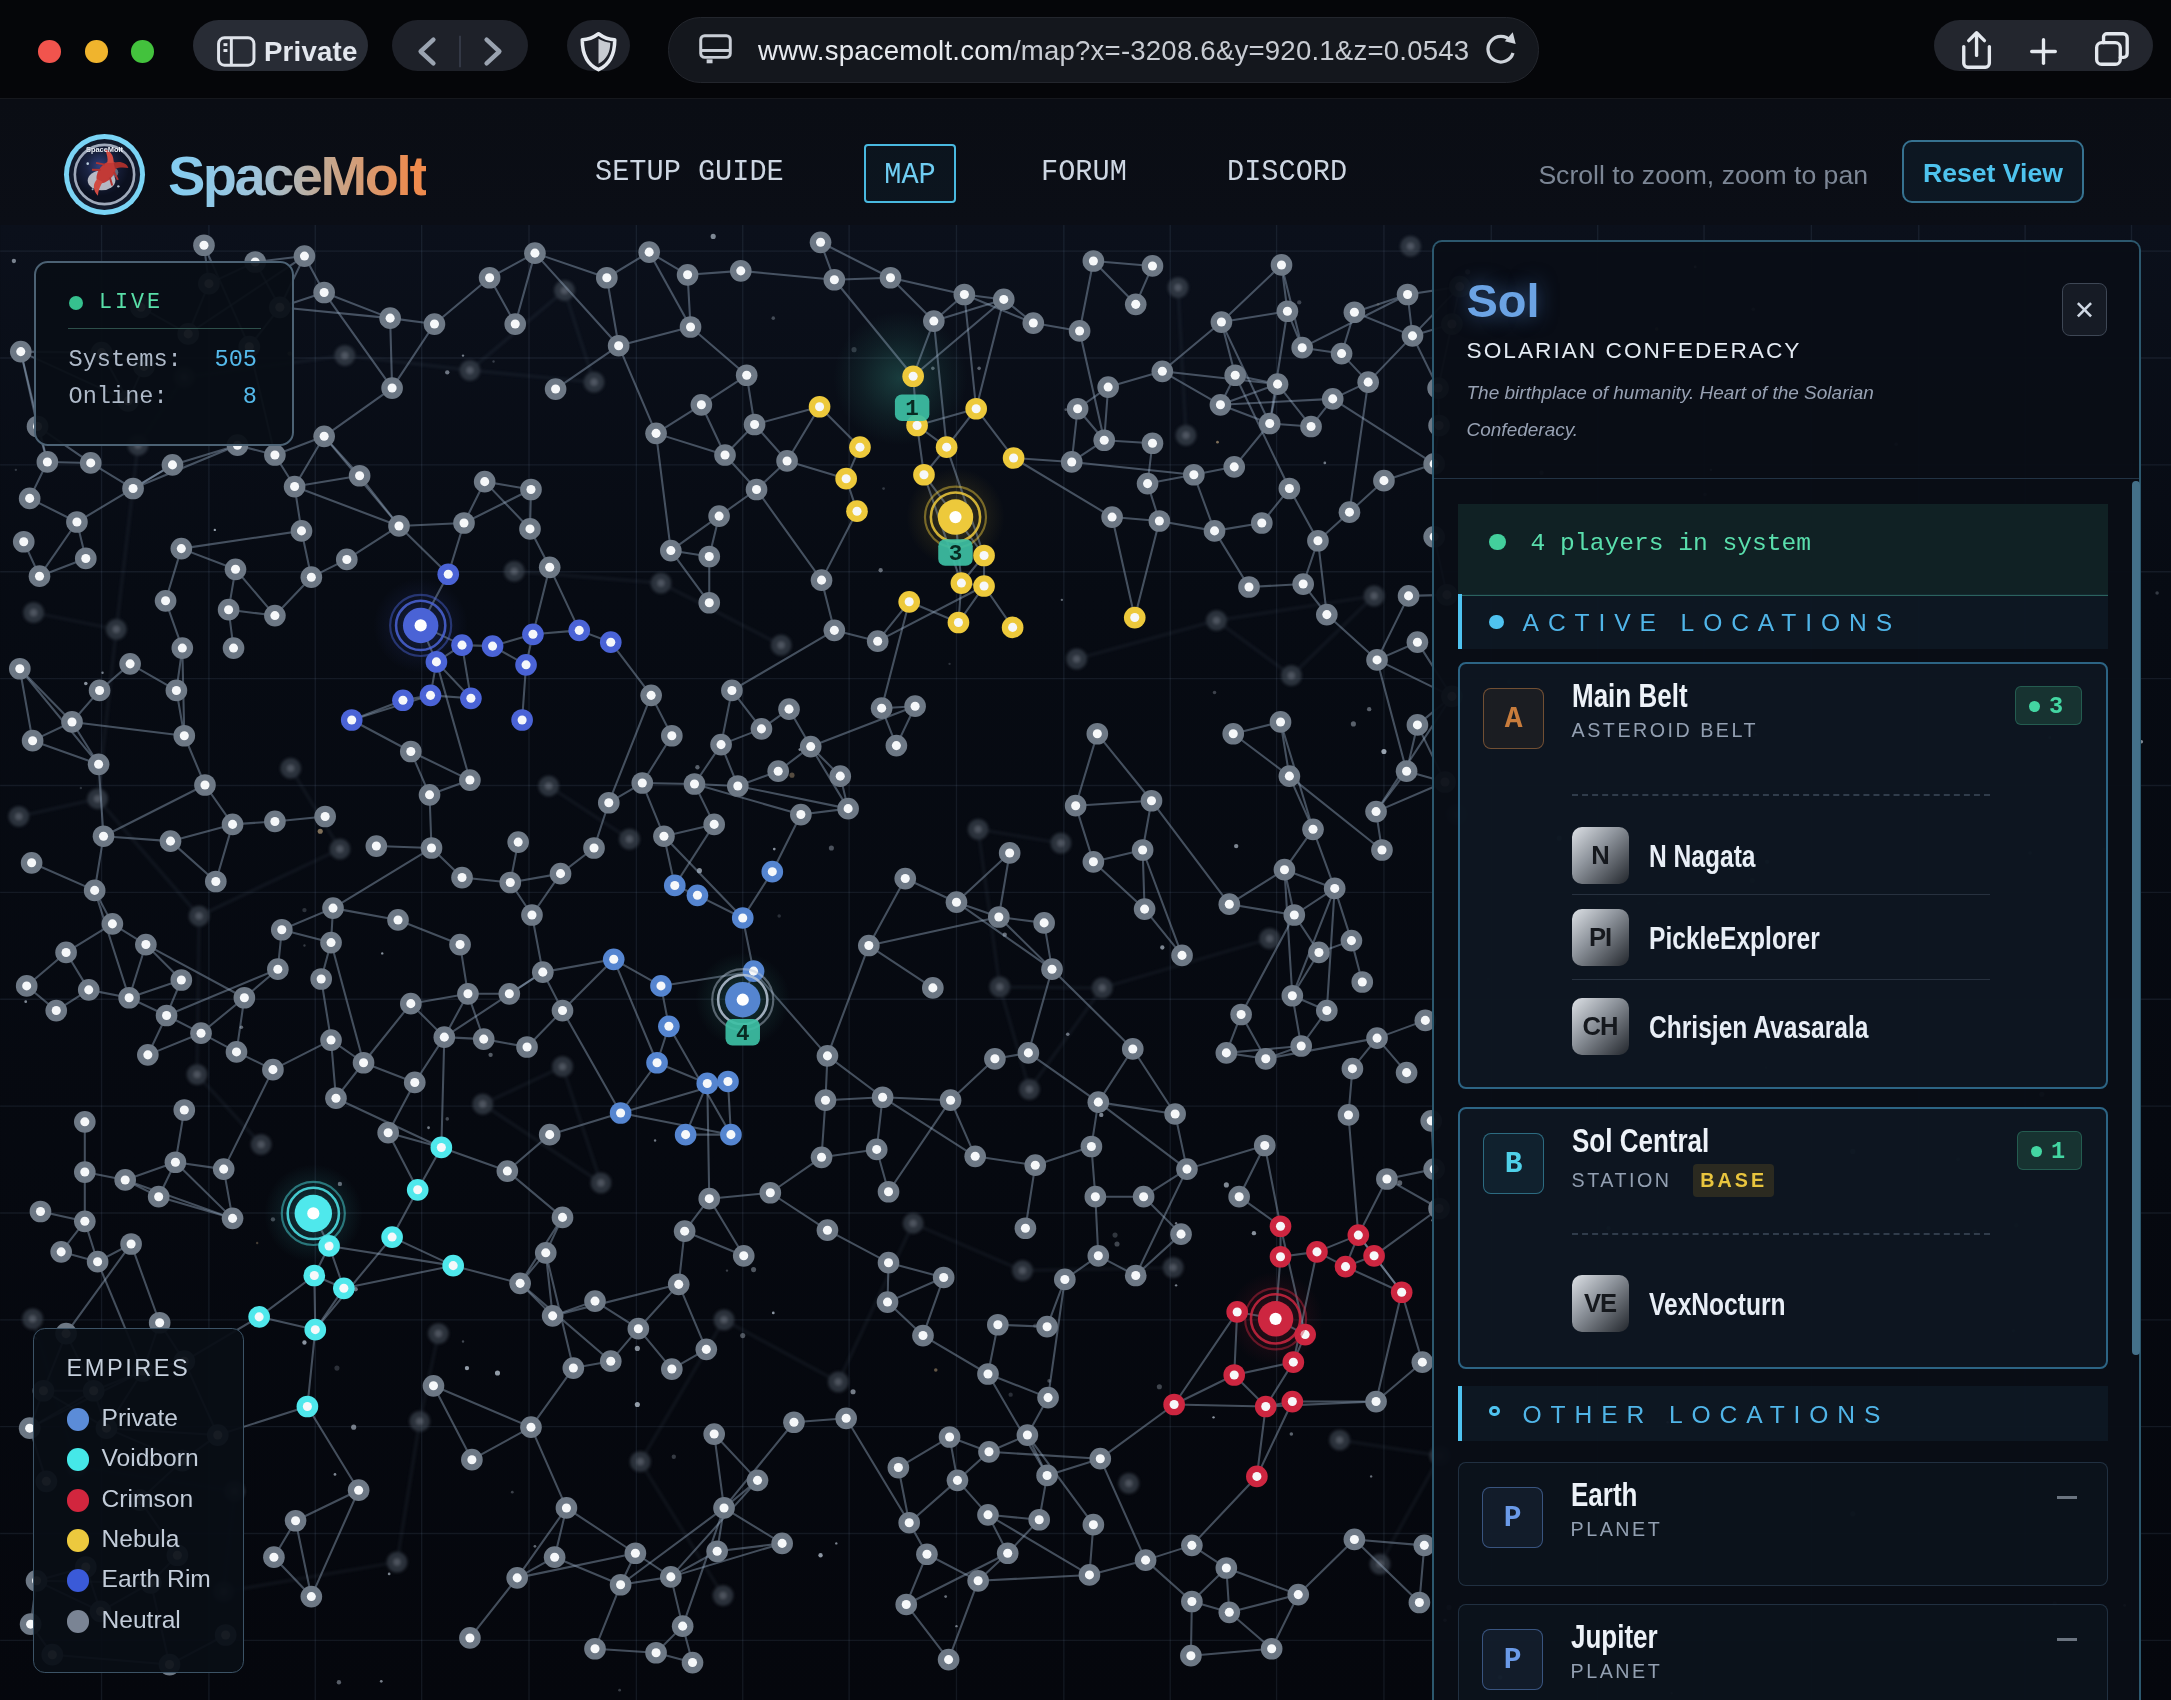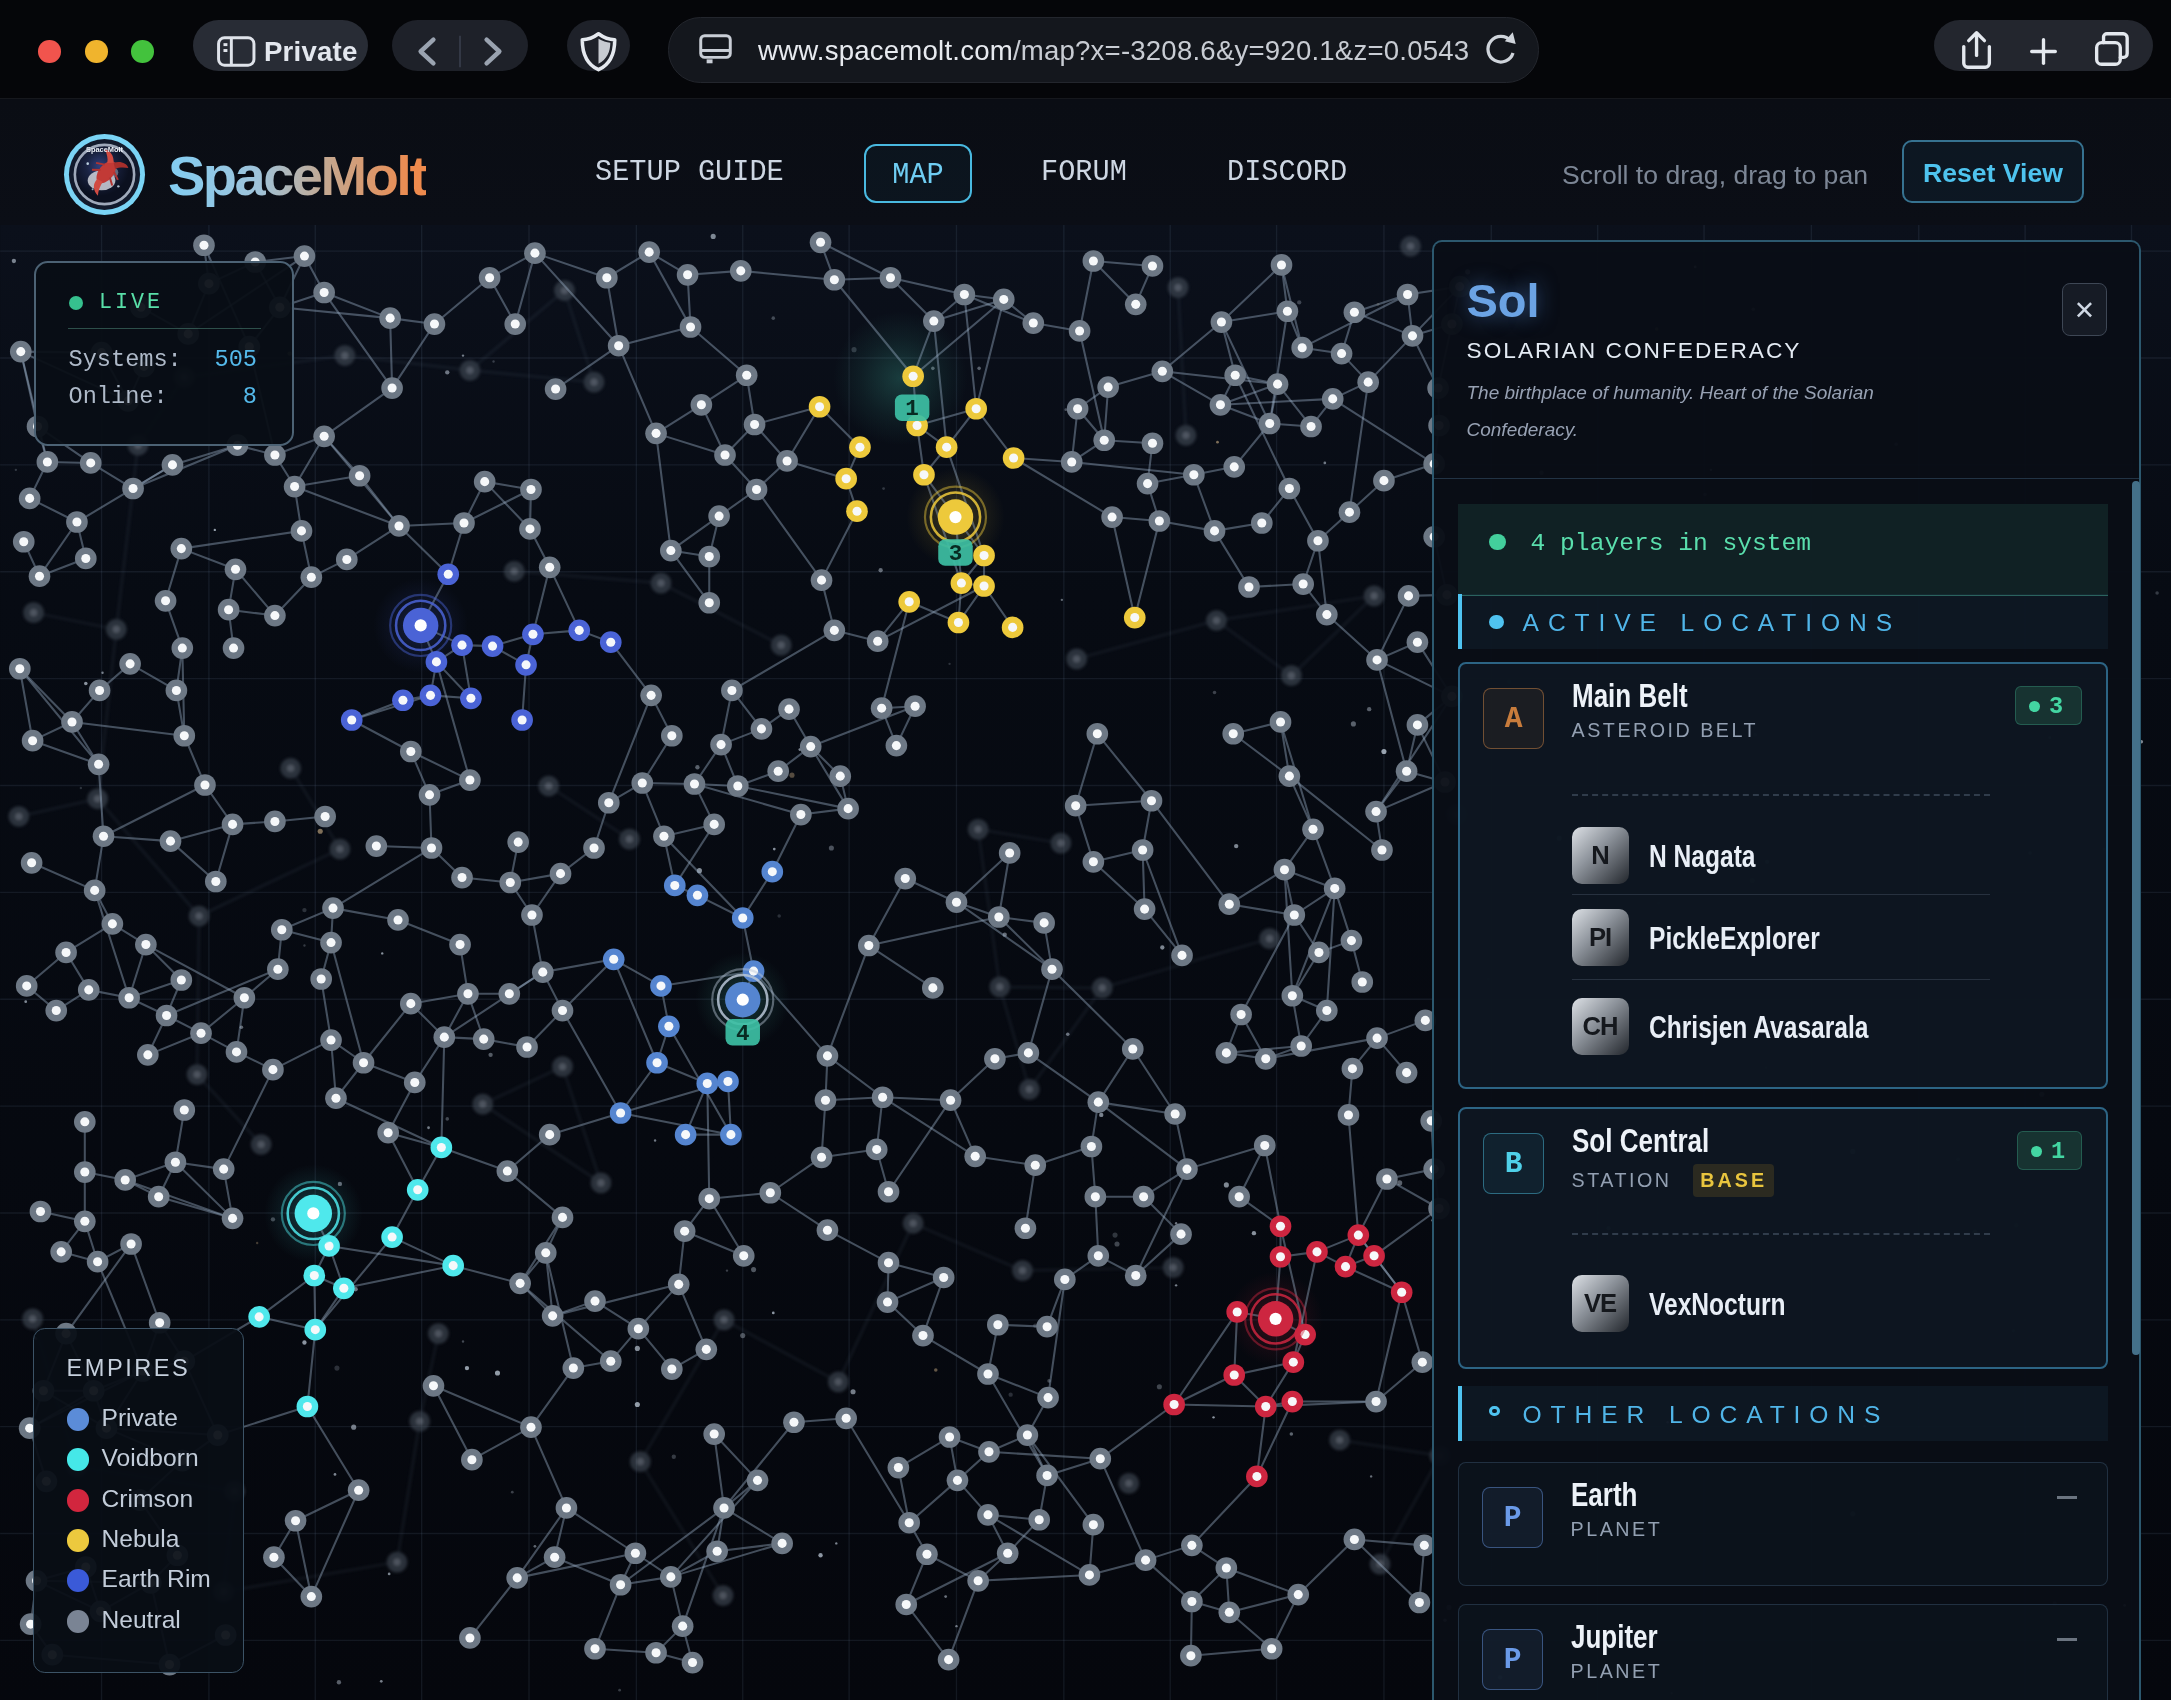--- a/index.html
+++ b/index.html
@@ -12,21 +12,21 @@
 .pill{position:absolute;top:19.7px;height:51px;border-radius:31.5px;background:#23262e}
 .chrome svg{display:block}
 .privtxt{position:absolute;left:71px;top:16.7px;font-size:27.6px;font-weight:bold;color:#e3e7ee;letter-spacing:0.2px}
 .urlbar{position:absolute;left:668px;top:16.7px;width:871px;height:66px;border-radius:32.5px;background:#14171d;border:1px solid #23262d}
 .urltxt{position:absolute;left:89px;right:94px;top:17.7px;text-align:right;font-size:27.6px;color:#e7eaef;letter-spacing:0.2px;white-space:nowrap}
 
 .shead{position:absolute;left:0;top:99px;width:2171px;height:126px;background:linear-gradient(180deg,#0a0d14 0%,#0b0e16 100%);z-index:20}
 .logo{position:absolute;left:62px;top:32.5px}
 .wordmark{position:absolute;left:168px;top:44px;font-size:56px;font-weight:bold;letter-spacing:-2.5px;background:linear-gradient(90deg,#82cdf2 0%,#9fc3da 35%,#c5a78e 62%,#ee8a4d 95%);-webkit-background-clip:text;background-clip:text;color:transparent}
 .nav{position:absolute;top:57px;font-family:"Liberation Mono",monospace;font-size:28.6px;letter-spacing:0px;color:#cdd6e2;white-space:nowrap}
-.mapbox{position:absolute;left:864px;top:45px;width:108px;height:59px;border:2px solid #49b9e0;border-radius:12px;background:rgba(40,140,190,.06)}
+.mapbox{position:absolute;left:864px;top:45px;width:92px;height:59px;border:2px solid #49b9e0;border-radius:4px;background:rgba(40,140,190,.06)}
 .mapbox span{position:absolute;width:100%;text-align:center;top:12.8px;font-family:"Liberation Mono",monospace;font-size:28.6px;letter-spacing:0px;color:#6fcdf2}
 .hint{position:absolute;top:61px;right:303px;font-size:26.6px;color:#7c8695}
 .resetbtn{position:absolute;left:1902px;top:41px;width:182px;height:63px;border:2px solid rgba(90,190,235,.55);border-radius:9.9px;background:rgba(15,35,52,.45)}
 .resetbtn span{position:absolute;width:100%;text-align:center;top:15.8px;font-size:26.6px;font-weight:bold;color:#4ec3ee}
 
 .lpanel{position:absolute;background:rgba(9,14,21,.94);z-index:10}
 .live{left:34px;top:261px;width:260px;height:185px;border:2px solid #4c6274;border-radius:13.8px}
 .livedot{position:absolute;left:32.5px;top:32.5px;width:14.8px;height:14.8px;border-radius:50%;background:#36c08e}
 .livetxt{position:absolute;left:63px;top:26.6px;font-family:"Liberation Mono",monospace;font-size:21.7px;letter-spacing:3px;color:#59dfa8}
 .livehr{position:absolute;left:31.5px;right:31.5px;top:65px;height:1px;background:rgba(90,160,140,.45)}
@@ -2299,21 +2299,21 @@
           <circle cx="31" cy="58" r="1" fill="#cfe4f2" opacity=".7"></circle>
 <text x="43" y="20" text-anchor="middle" font-family="Liberation Sans, sans-serif" font-size="7.5" font-weight="bold" fill="#e8edf4">SpaceMolt</text>
 </svg></div>
  <div class="wordmark">SpaceMolt</div>
  <div class="nav" style="left:595px">SETUP GUIDE</div>
  <div class="mapbox">
         <span>MAP</span>
       </div>
  <div class="nav" style="left:1041px">FORUM</div>
  <div class="nav" style="left:1227px">DISCORD</div>
- <div class="hint">Scroll to drag, drag to pan</div>
+ <div class="hint">Scroll to zoom, zoom to pan</div>
  <div class="resetbtn">
         <span>Reset View</span>
       </div>
 </div>
 
 <div class="lpanel live">
  <div class="livedot"></div>
       <div class="livetxt">LIVE</div>
  <div class="livehr"></div>
  <div class="lrow" style="top:83px">Systems:<b>505</b></div>

